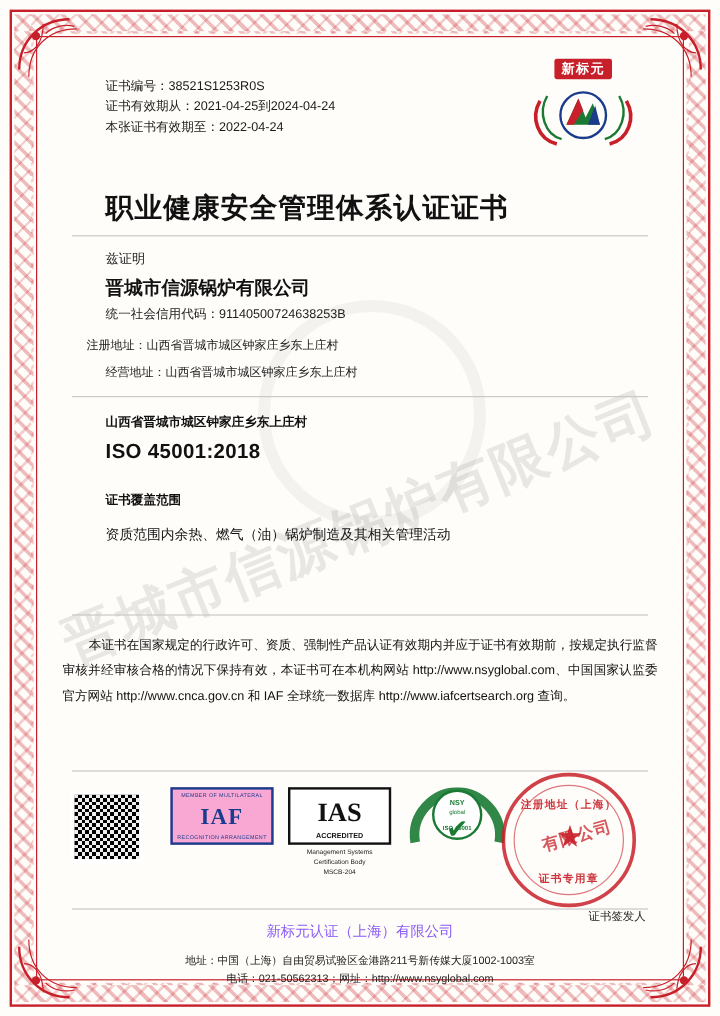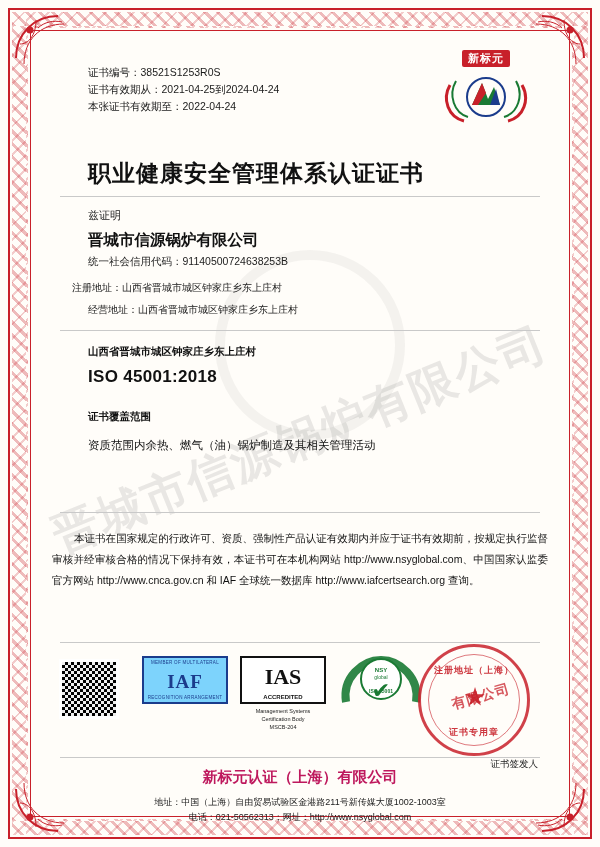--- a/index.html
+++ b/index.html
@@ -258,21 +258,21 @@
     text-align: center;
   }
   .mark-iaf { left: 88px; top: 4px; width: 86px; }
   .mark-ias { left: 186px; top: 4px; width: 86px; }
   .mark-nsy { left: 284px; top: 4px; width: 86px; }
 
   .iaf-box {
     width: 86px; height: 48px;
     border: 2px solid #1b3c8c;
     box-sizing: border-box;
-    background: #7dd3fc;
+    background: #f9a8d4;
     position: relative;
   }
   .iaf-box .ring-text {
     position: absolute; left: 0; right: 0; top: 2px;
     font-size: 4.5px; color: #1b3c8c; letter-spacing: .3px;
   }
   .iaf-box .ring-text.bot { top: auto; bottom: 2px; }
   .iaf-box .iaf-main {
     position: absolute; left: 0; right: 0; top: 13px;
     font-size: 19px; font-weight: bold; color: #1b3c8c;
@@ -402,23 +402,23 @@
   }
 
   
   .footer {
     position: absolute;
     left: 0; right: 0;
     top: 768px;
     text-align: center;
   }
   .footer-org {
-    font-size: 15px;
-    font-weight: bold;
-    color: #be185d;
+    font-size: 12px;
+    font-weight: normal;
+    color: #8b5cf6;
   }
   .footer-addr {
     margin-top: 8px;
     font-size: 9px;
     color: #222;
     line-height: 15px;
   }
 </style>
 </head>
 <body>

